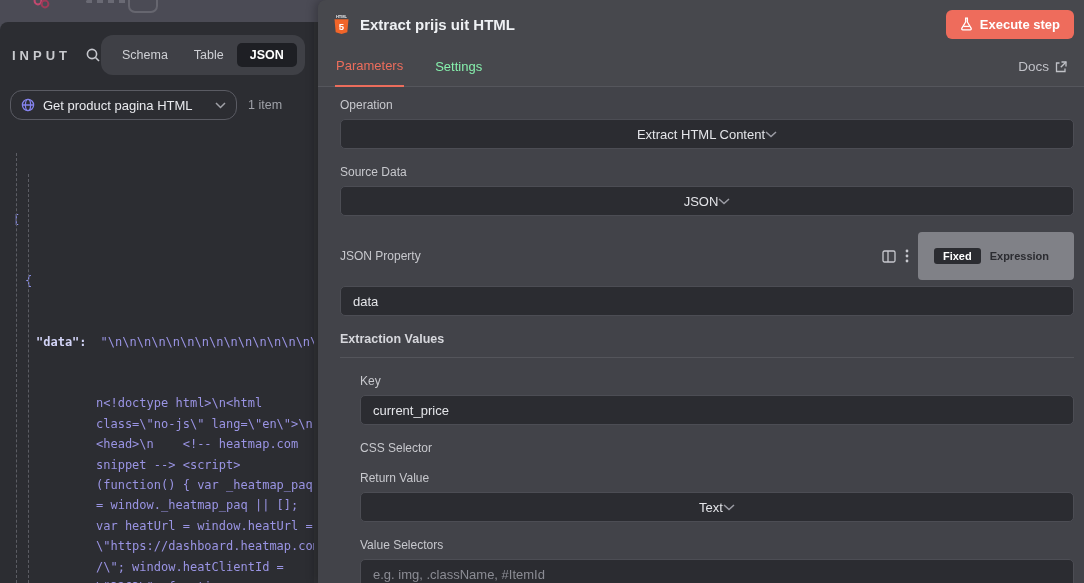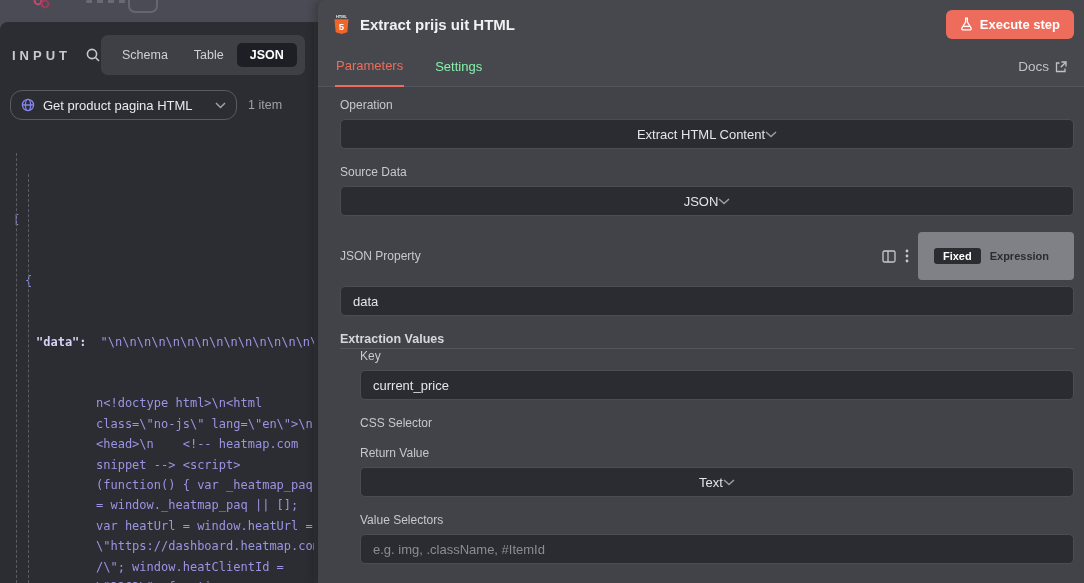--- a/index.html
+++ b/index.html
@@ -18,21 +18,21 @@
   .node-outline { position:absolute; left:128px; top:-13px; width:30px; height:26px;
     border:2px solid #66666f; border-radius:7px; }
 
   
   .input-panel { position:absolute; left:0; top:22px; width:314px; bottom:0;
     background:#2c2d32; border-radius:8px 0 0 0; overflow:hidden; }
   .input-header { display:flex; align-items:center; padding:13px 12px 0 12px; }
   .input-title { font-size:13px; font-weight:600; letter-spacing:4px; color:#c9cace; }
   .search-icon { margin-left:14px; display:flex; }
   .view-tabs { margin-left:auto; display:flex; align-items:center;
-    background:#3f4046; border-radius:7px; padding:8px; }
+    background:#3f4046; border-radius:12px; padding:8px; }
   .view-tab { padding:5px 13px; font-size:12.5px; color:#cfd0d5; border-radius:5px; cursor:default; }
   .view-tab.active { background:#1e1f24; color:#ffffff; font-weight:600; }
 
   .source-row { display:flex; align-items:center; margin:15px 12px 0 10px; gap:11px; }
   .source-select { display:flex; align-items:center; gap:8px; border:1px solid #5a5b63;
     border-radius:12px; height:30px; padding:0 10px; width:227px; color:#e9eaee; font-size:13px; }
   .source-select .lbl { flex:1; white-space:nowrap; overflow:hidden; }
   .item-count { color:#9fa1a8; font-size:12.5px; }
 
   .json-view { position:absolute; top:106px; left:0; right:0; bottom:0; overflow:hidden;
@@ -80,21 +80,21 @@
   input.control-input::placeholder { color:#8b8c94; }
 
   .label-row { display:flex; align-items:center; margin-bottom:6px; }
   .label-row .f-label { margin-bottom:0; }
   .row-controls { margin-left:auto; display:flex; align-items:center; gap:9px; }
   .toggle { display:flex; align-items:flex-end; background:#808187; border-radius:4px; padding:16px; }
   .toggle .seg { font-size:11px; font-weight:700; padding:2px 9px; border-radius:3px; color:#2b2c31; cursor:default; }
   .toggle .seg.active { background:#2b2c31; color:#ffffff; }
 
   .section-heading { font-size:12.5px; font-weight:700; color:#d6d7dc;
-    padding-bottom:2px; border-bottom:1px solid #54555b; }
+    padding-bottom:11px; border-bottom:1px solid #54555b; margin-bottom:16px; }
   .sub-fields { padding-left:20px; }
 
   .icon { display:inline-flex; }
 </style>
 </head>
 <body>
 
 <div class="screen">
 
   <div class="canvas-strip">

